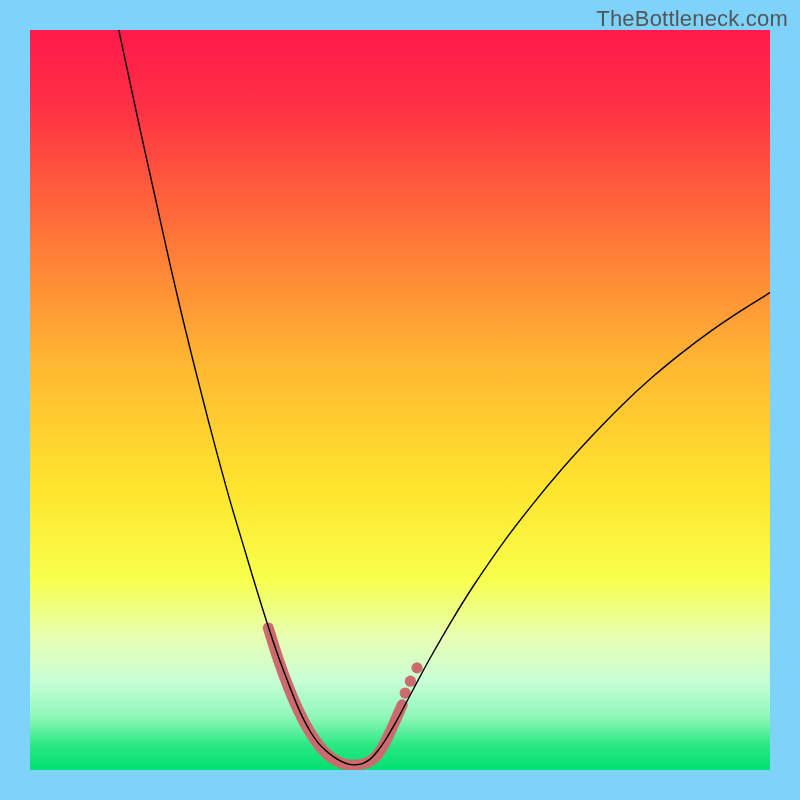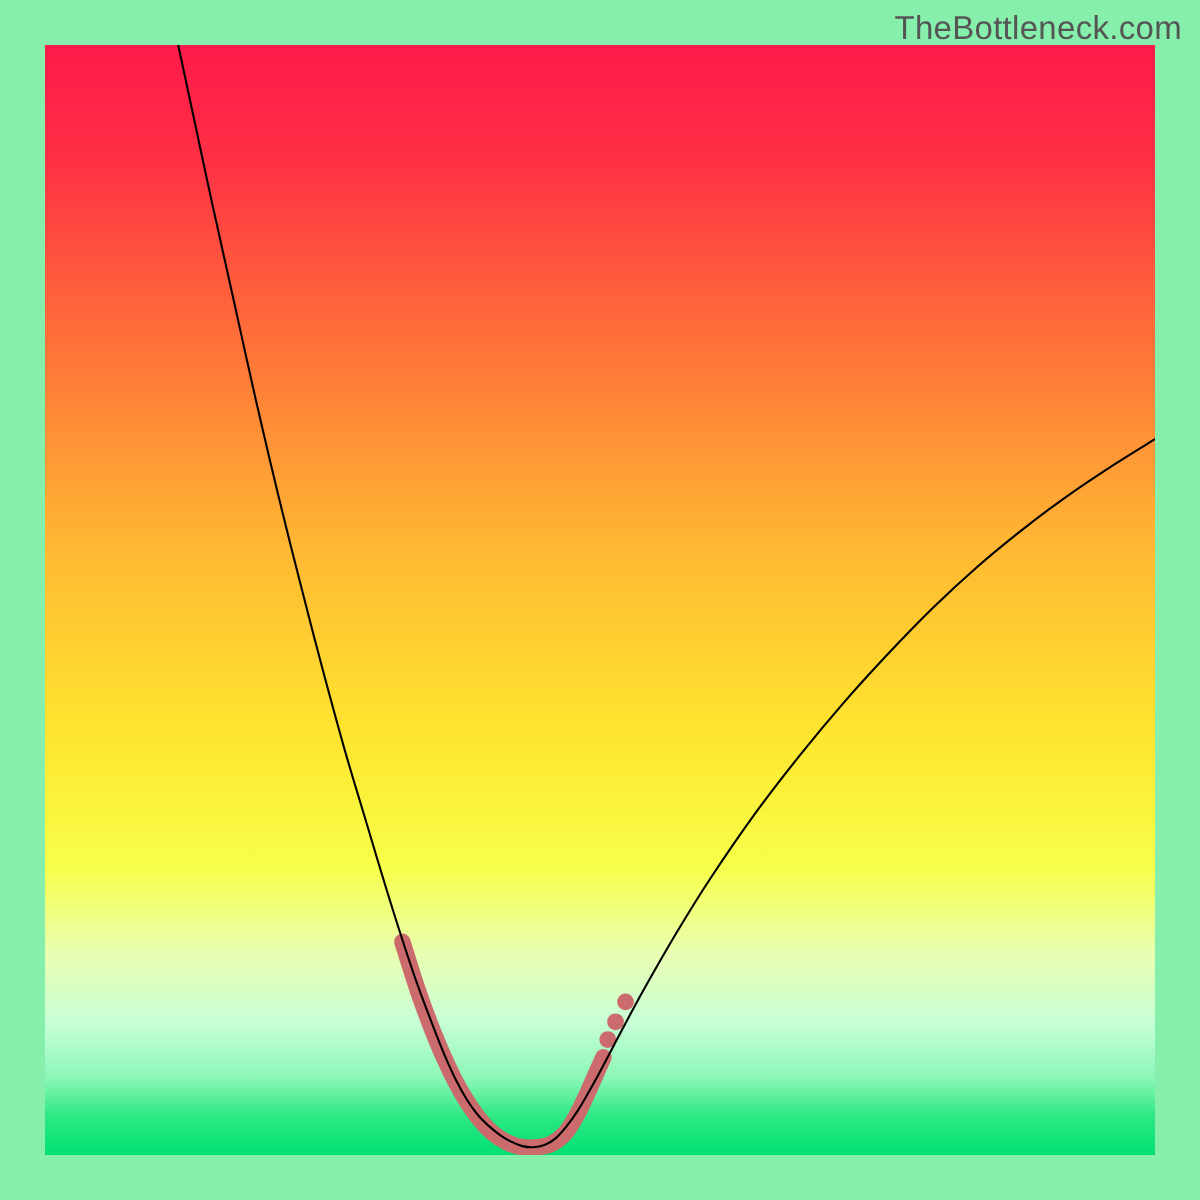--- a/index.html
+++ b/index.html
@@ -8,21 +8,21 @@
     width: 800px;
     height: 800px;
     overflow: hidden;
     background: #000;
     font-family: Arial, Helvetica, sans-serif;
   }
   .frame {
     position: absolute;
     left: 0; top: 0;
     width: 800px; height: 800px;
-    background: #86efac;
+    background: #7dd3fc;
   }
   .plot {
     position: absolute;
     left: 30px;
     top: 30px;
     width: 740px;
     height: 740px;
     overflow: hidden;
   }
   .watermark {

